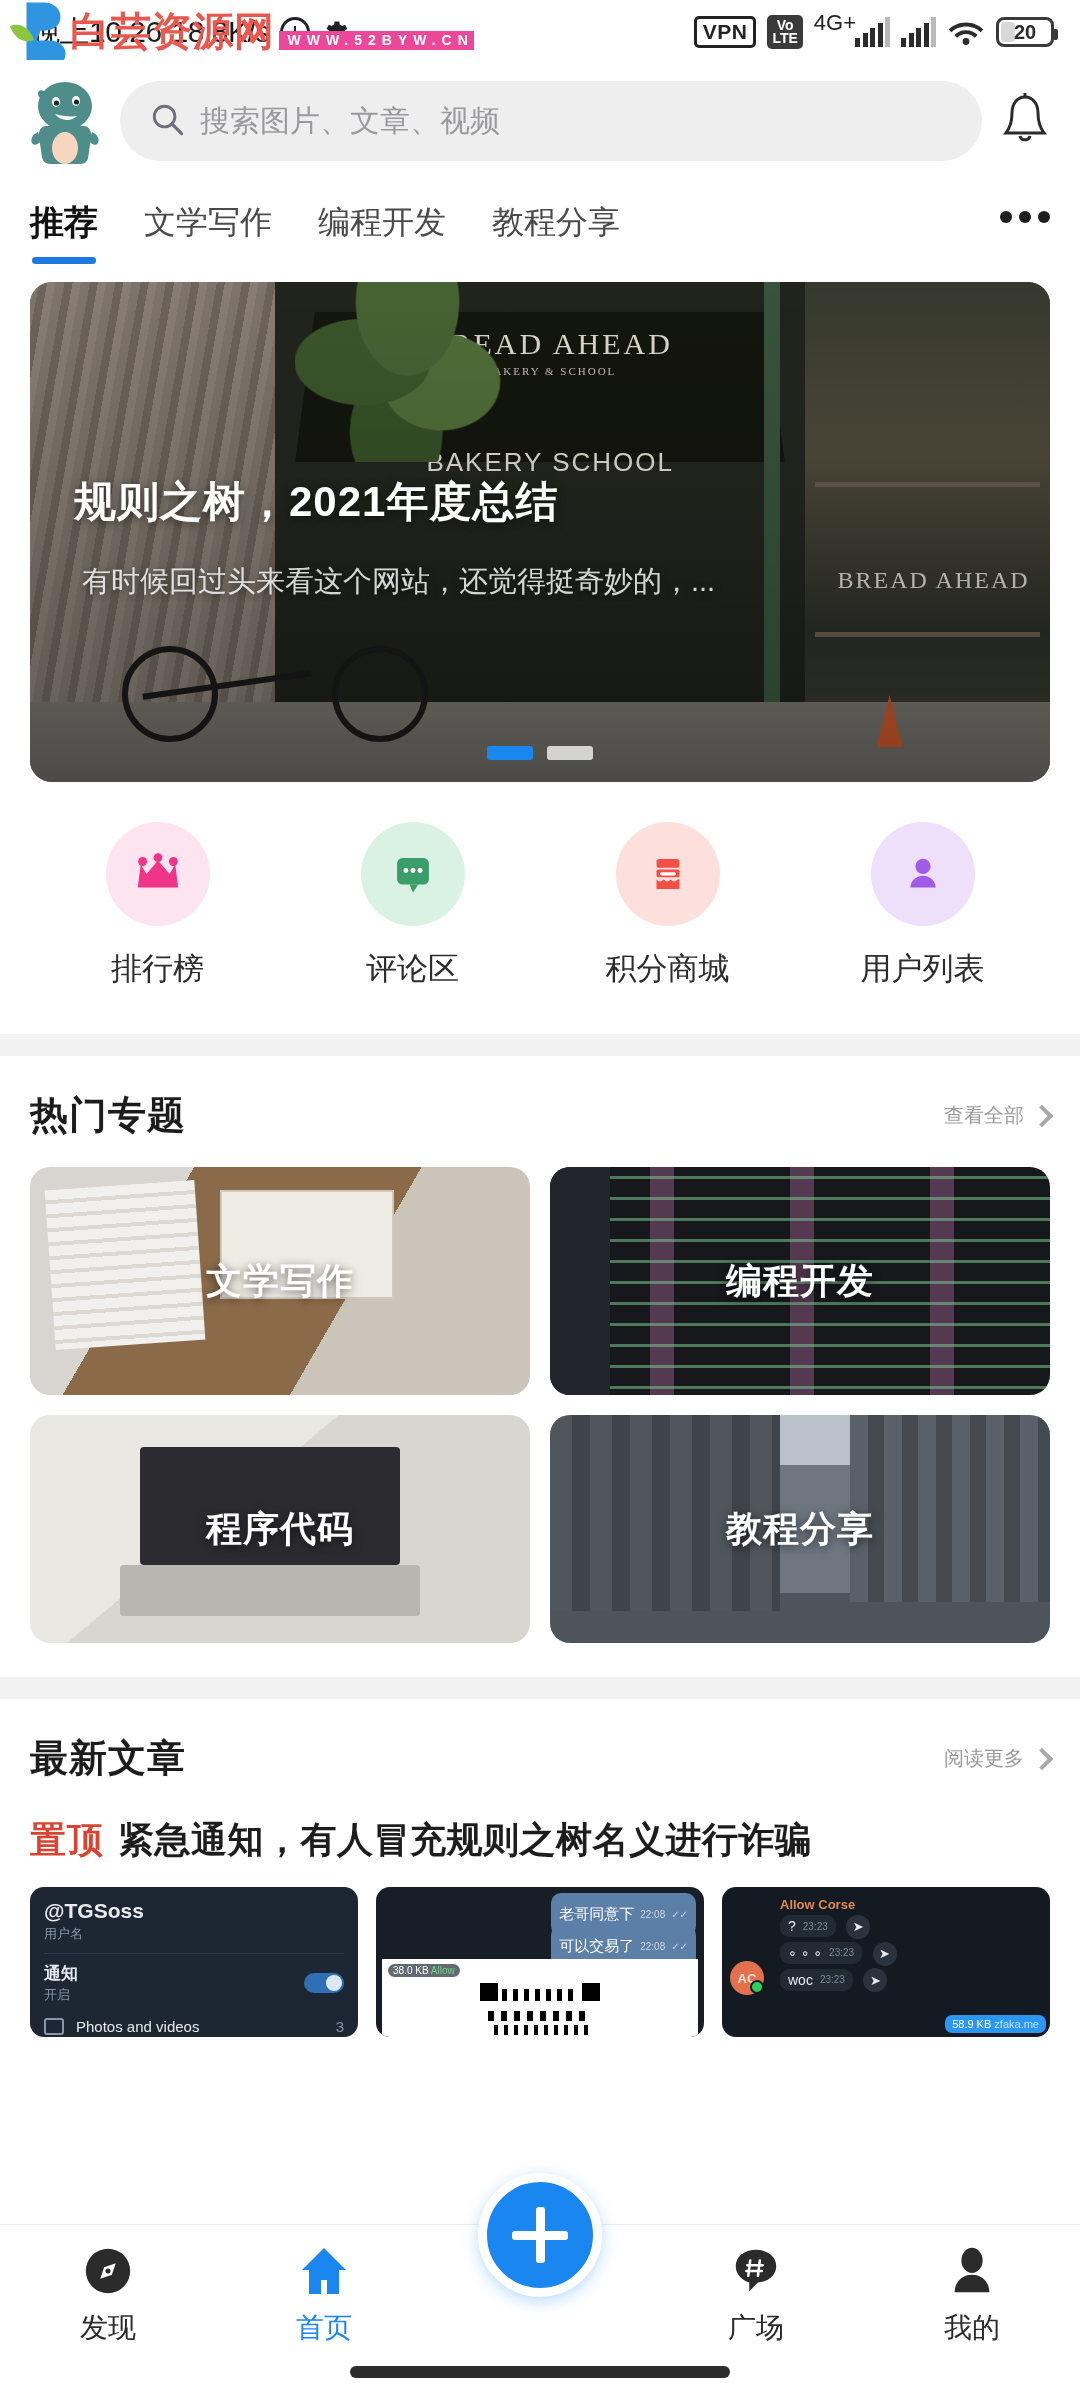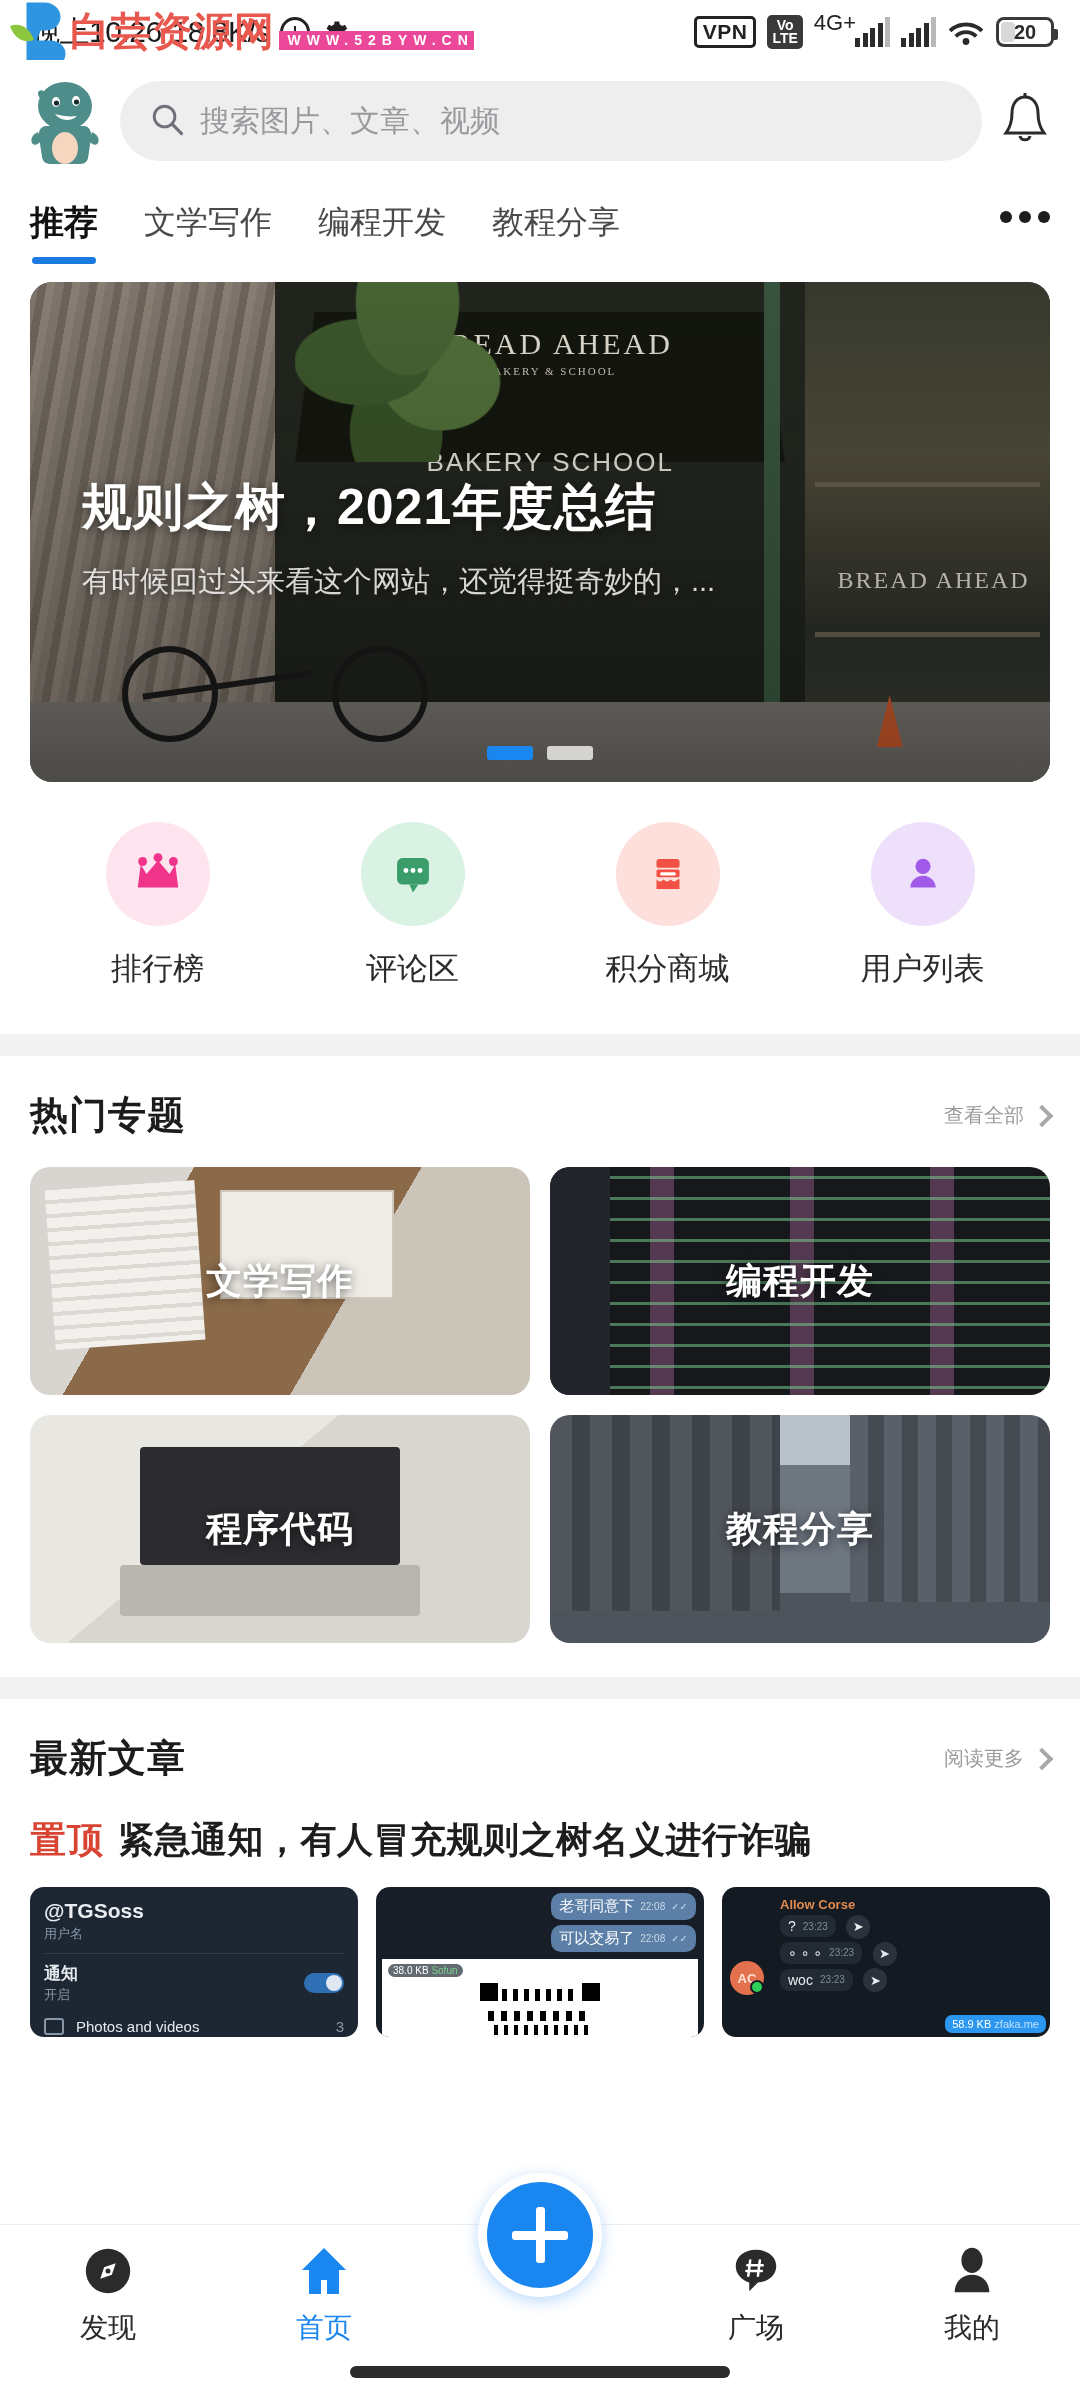--- a/index.html
+++ b/index.html
@@ -95,21 +95,21 @@
   .b-pole{ position:absolute; left:72%; top:0; width:16px; height:100%; background:#3c5a42; }
   .b-floor{ position:absolute; left:0; bottom:0; width:100%; height:16%;
             background:linear-gradient(180deg,#7d7a74,#6e6b66); }
   .b-bike{ position:absolute; left:9%; bottom:8%; width:30%; height:26%; }
   .b-bike .w{ position:absolute; bottom:0; width:96px; height:96px; border:6px solid #1b1b1b; border-radius:50%; }
   .b-bike .w1{ left:0; } .b-bike .w2{ right:0; }
   .b-bike .bar{ position:absolute; bottom:54px; left:20px; width:170px; height:6px; background:#1b1b1b; transform:rotate(-8deg); }
   .b-cone{ position:absolute; left:83%; bottom:7%; width:26px; height:52px; background:#cf5a2c;
            clip-path:polygon(50% 0,100% 100%,0 100%); }
   .b-scrim{ position:absolute; inset:0; background:linear-gradient(180deg,rgba(0,0,0,.08) 0%,rgba(0,0,0,.18) 45%,rgba(0,0,0,.30) 100%); }
-  .b-title{ position:absolute; left:52px; top:192px; color:#fff; font-size:50px; font-weight:bold;
+  .b-title{ position:absolute; left:44px; top:192px; color:#fff; font-size:42px; font-weight:bold;
             text-shadow:0 2px 10px rgba(0,0,0,.55); letter-spacing:1px; }
   .b-sub{ position:absolute; left:52px; top:280px; right:40px; color:rgba(255,255,255,.82); font-size:29px;
           text-shadow:0 2px 8px rgba(0,0,0,.5); overflow:hidden; white-space:nowrap; text-overflow:ellipsis; }
   .b-dots{ position:absolute; bottom:22px; left:0; right:0; display:flex; justify-content:center; gap:14px; }
   .b-dots i{ display:block; width:46px; height:14px; border-radius:3px; background:rgba(255,255,255,.75); }
   .b-dots i.on{ background:#1a86f0; }
 
   
   .quick{ display:flex; padding:40px 30px 44px 30px; background:#fff; }
   .q-item{ flex:1; display:flex; flex-direction:column; align-items:center; gap:22px; }
@@ -169,21 +169,21 @@
   .t1 .ns{ font-size:13px; color:#8897a8; margin-top:1px; }
   .toggle{ width:40px; height:20px; border-radius:12px; background:#2f6fb3; position:relative; }
   .toggle:after{ content:""; position:absolute; right:2px; top:2px; width:16px; height:16px; border-radius:50%; background:#dfe8f2; }
   .t1 .row2{ display:flex; align-items:center; gap:12px; margin-top:14px; font-size:15px; }
   .t1 .pic{ width:20px; height:17px; border:2px solid #8897a8; border-radius:3px; }
   .t1 .cnt{ margin-left:auto; color:#8897a8; }
 
   
   .t2{ background:#171e27; position:relative; }
   .bub{ position:absolute; right:8px; background:#5b7fa6; color:#fff; border-radius:10px;
-        padding:4px 8px; font-size:15px; display:flex; align-items:center; gap:6px; }
+        padding:12px 8px; font-size:15px; display:flex; align-items:center; gap:6px; }
   .bub .tm{ font-size:10px; color:#c9d8e8; }
   .qr{ position:absolute; left:6px; right:6px; bottom:0; height:78px; background:#fff; }
   .qr .sz{ position:absolute; left:6px; top:5px; background:rgba(40,48,60,.72); color:#fff;
            font-size:10px; padding:1px 5px; border-radius:8px; }
   .qr .sz em{ color:#76d28a; font-style:normal; }
   .qrimg{ position:absolute; left:50%; top:24px; transform:translateX(-50%); width:120px; height:54px;
           background:
             linear-gradient(#000,#000) 0 0/18px 18px no-repeat,
             linear-gradient(#000,#000) 102px 0/18px 18px no-repeat,
             linear-gradient(#fff,#fff) 4px 4px/10px 10px no-repeat,
@@ -492,21 +492,21 @@
           <span class="tm">✓✓</span>
         </span>
         <span class="bub" style="top:38px">
           <span>可以交易了</span>
           <span class="tm">22:08</span>
           <span class="tm">✓✓</span>
         </span>
         <div class="qr">
           <span class="sz">
             <span>38.0 KB</span>
-            <em>Sofun</em>
+            <em>Allow</em>
           </span>
           <span class="qrimg"></span>
         </div>
       </div>
 
       <div class="thumb t3">
         <div class="sender">Allow Corse</div>
         <div>
           <span class="m">
             <span>?</span>

